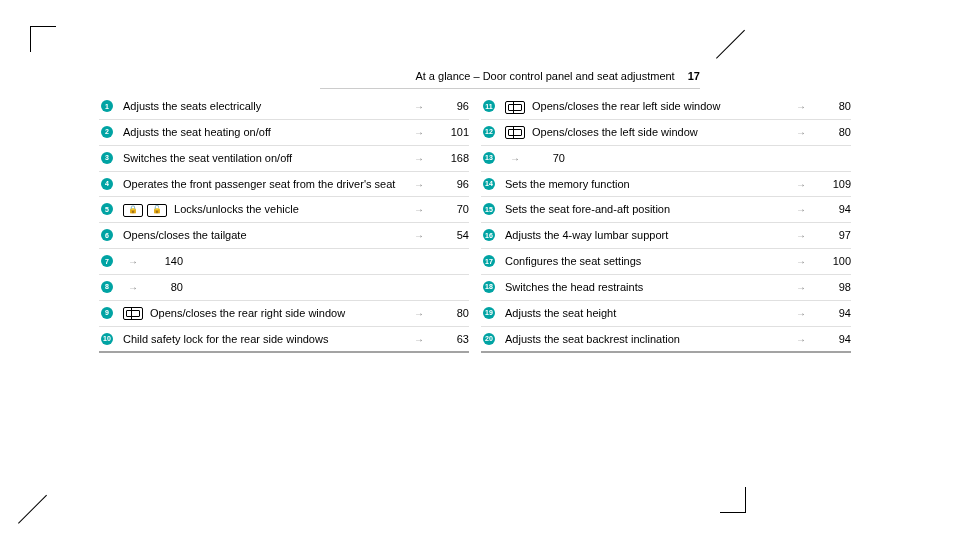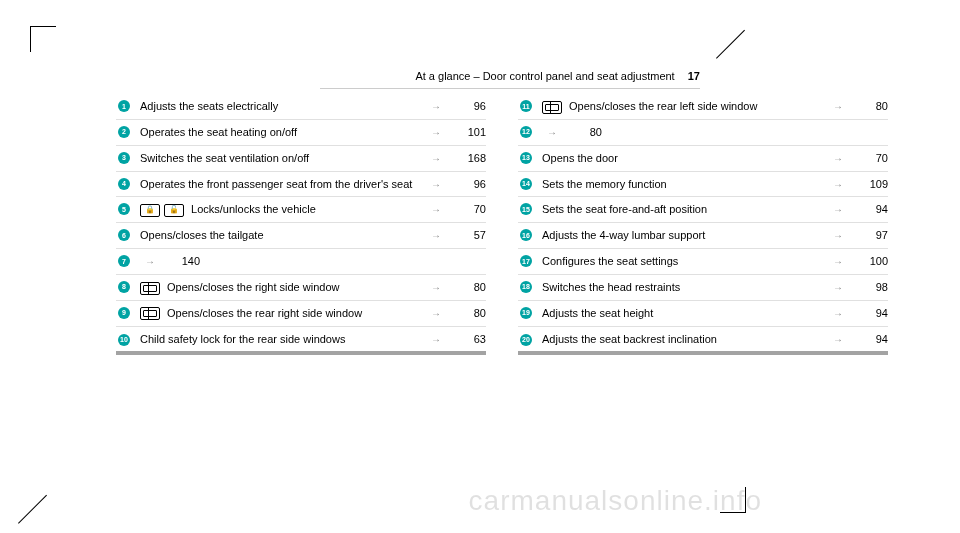--- a/index.html
+++ b/index.html
@@ -28,35 +28,35 @@
     position: absolute;
     top: 88px;
     right: 72px;
     width: 380px;
     height: 1px;
     background: #ccc;
   }
   .columns {
     position: absolute;
     top: 94px;
-    left: 116px;
-    display: flex;
-    gap: 32px;
+    left: 99px;
+    display: flex;
+    gap: 12px;
   }
   .col { width: 370px; }
   .row {
     display: flex;
     align-items: flex-start;
     padding: 5px 0 5px 0;
     border-bottom: 1px solid #e0e0e0;
     font-size: 11px;
     color: #000;
     line-height: 1.35;
   }
-  .row:last-child { border-bottom: 4px solid #a3a3a3; align-items: center; }
+  .row:last-child { border-bottom: 2px solid #a3a3a3; }
   .marker {
     flex: 0 0 16px;
     height: 12px;
     margin-top: 1px;
     margin-right: 8px;
     display: flex;
     align-items: center;
     justify-content: center;
   }
   .circ {
@@ -129,21 +129,21 @@
             <div class="circ">1</div>
           </div>
           <div class="text-col"><span>Adjusts the seats electrically</span></div>
           <div class="arrow-col">→</div>
           <div class="page-col">96</div>
         </div>
         <div class="row">
           <div class="marker">
             <div class="circ">2</div>
           </div>
-          <div class="text-col"><span>Operates the seat heating on/off</span></div>
+          <div class="text-col"><span>Adjusts the seat heating on/off</span></div>
           <div class="arrow-col">→</div>
           <div class="page-col">101</div>
         </div>
         <div class="row">
           <div class="marker">
             <div class="circ">3</div>
           </div>
           <div class="text-col"><span>Switches the seat ventilation on/off</span></div>
           <div class="arrow-col">→</div>
           <div class="page-col">168</div>
@@ -163,34 +163,33 @@
           <div class="text-col"><span class="icon-box icon-lock"></span><span class="icon-box icon-unlock"></span><span> Locks/unlocks the vehicle</span></div>
           <div class="arrow-col">→</div>
           <div class="page-col">70</div>
         </div>
         <div class="row">
           <div class="marker">
             <div class="circ">6</div>
           </div>
           <div class="text-col"><span>Opens/closes the tailgate</span></div>
           <div class="arrow-col">→</div>
-          <div class="page-col">57</div>
+          <div class="page-col">54</div>
         </div>
         <div class="row">
           <div class="marker">
             <div class="circ">7</div>
           </div>
           <div class="arrow-col">→</div>
           <div class="page-col">140</div>
         </div>
         <div class="row">
           <div class="marker">
             <div class="circ">8</div>
           </div>
-          <div class="text-col"><span class="icon-box icon-window"></span><span> Opens/closes the right side window</span></div>
           <div class="arrow-col">→</div>
           <div class="page-col">80</div>
         </div>
         <div class="row">
           <div class="marker">
             <div class="circ">9</div>
           </div>
           <div class="text-col"><span class="icon-box icon-window"></span><span> Opens/closes the rear right side window</span></div>
           <div class="arrow-col">→</div>
           <div class="page-col">80</div>
@@ -210,28 +209,28 @@
             <div class="circ">11</div>
           </div>
           <div class="text-col"><span class="icon-box icon-window"></span><span> Opens/closes the rear left side window</span></div>
           <div class="arrow-col">→</div>
           <div class="page-col">80</div>
         </div>
         <div class="row">
           <div class="marker">
             <div class="circ">12</div>
           </div>
+          <div class="text-col"><span class="icon-box icon-window"></span><span> Opens/closes the left side window</span></div>
           <div class="arrow-col">→</div>
           <div class="page-col">80</div>
         </div>
         <div class="row">
           <div class="marker">
             <div class="circ">13</div>
           </div>
-          <div class="text-col"><span>Opens the door</span></div>
           <div class="arrow-col">→</div>
           <div class="page-col">70</div>
         </div>
         <div class="row">
           <div class="marker">
             <div class="circ">14</div>
           </div>
           <div class="text-col"><span>Sets the memory function</span></div>
           <div class="arrow-col">→</div>
           <div class="page-col">109</div>
@@ -280,15 +279,14 @@
           <div class="marker">
             <div class="circ">20</div>
           </div>
           <div class="text-col"><span>Adjusts the seat backrest inclination</span></div>
           <div class="arrow-col">→</div>
           <div class="page-col">94</div>
         </div>
       </div>
   </div>
 
-  <div class="watermark">carmanualsonline.info</div>
 
 </div>
 
 </body></html>

